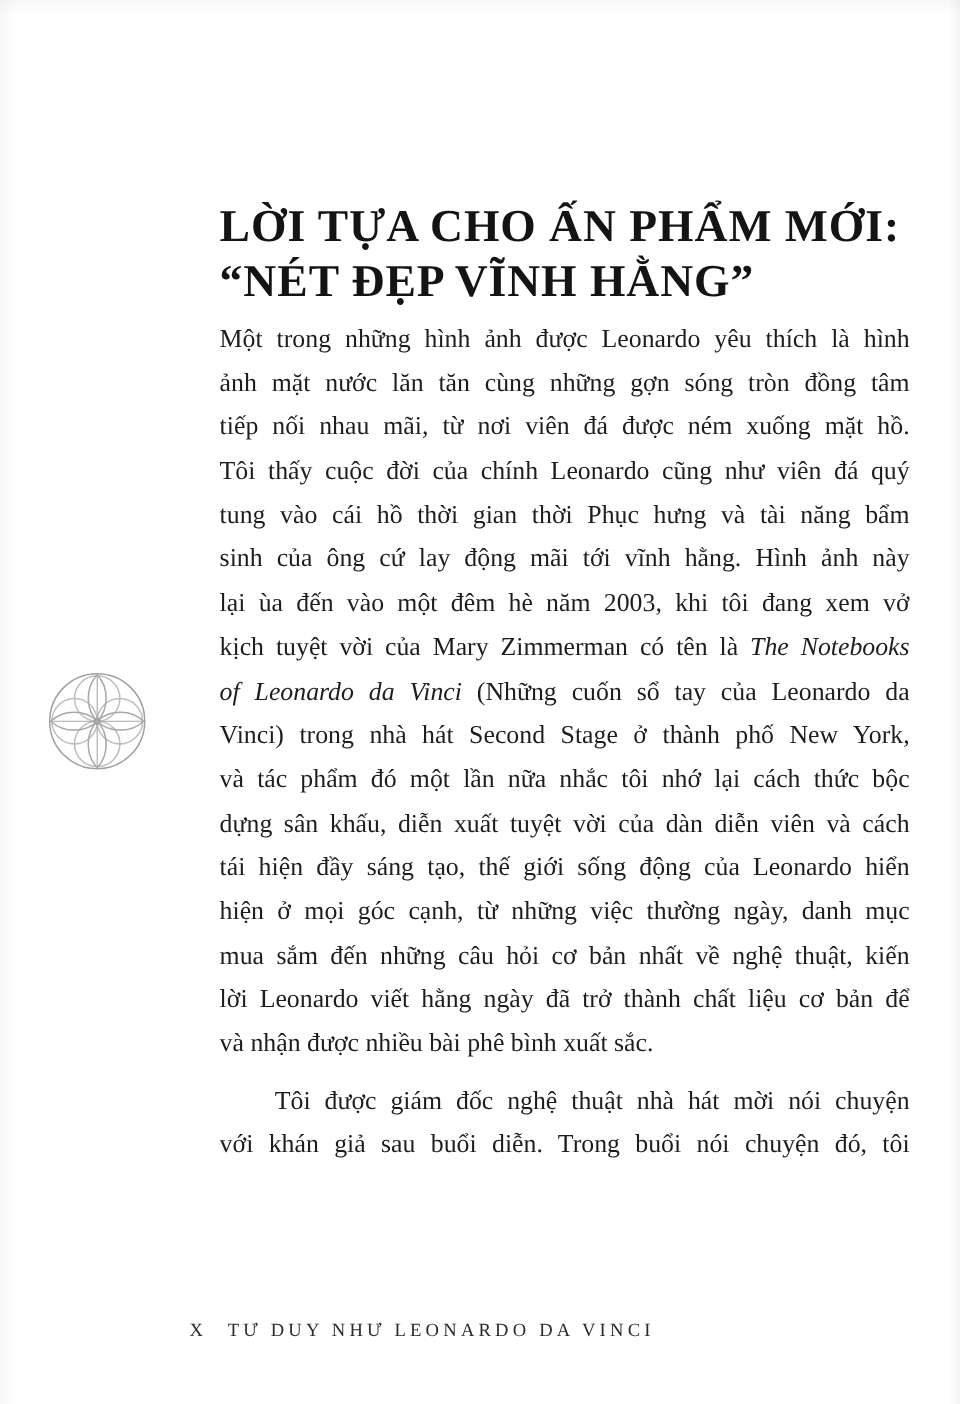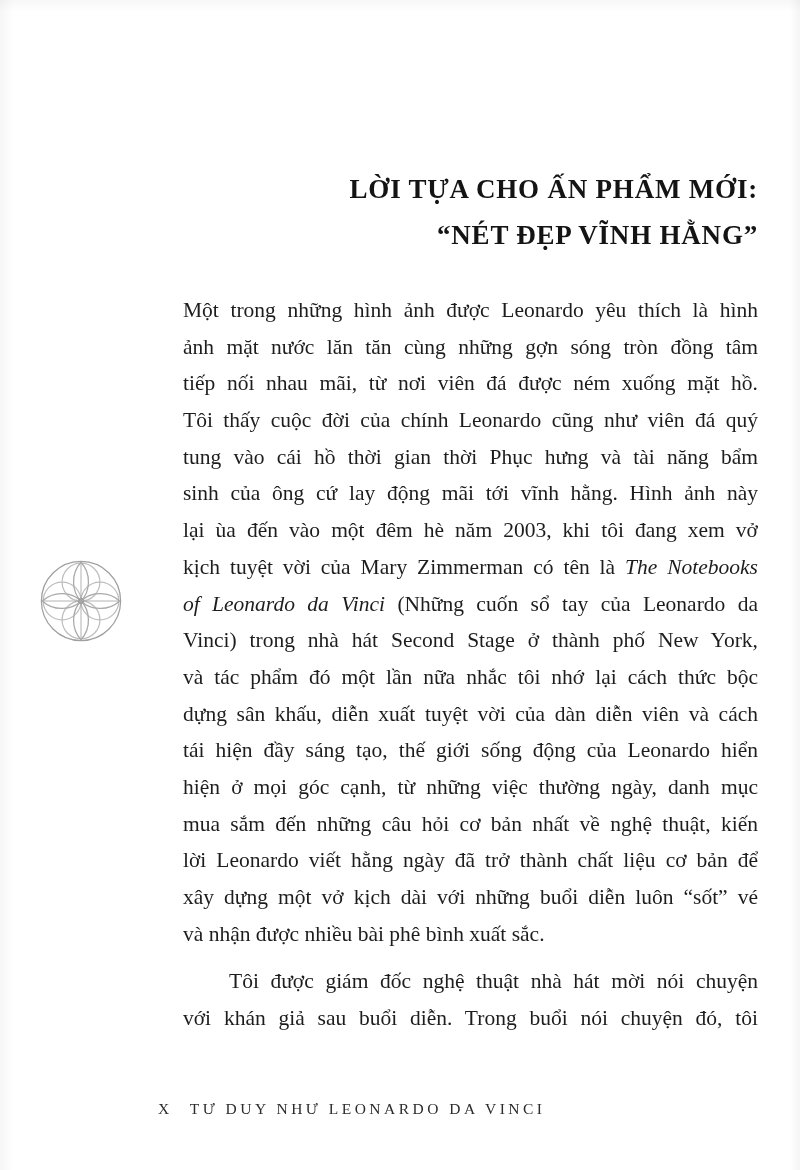--- a/index.html
+++ b/index.html
@@ -14,36 +14,36 @@
     position: absolute; inset: 0;
     background:
       linear-gradient(90deg, rgba(0,0,0,0.035) 0, rgba(0,0,0,0) 14px),
       linear-gradient(270deg, rgba(0,0,0,0.045) 0, rgba(0,0,0,0) 10px),
       linear-gradient(180deg, rgba(0,0,0,0.03) 0, rgba(0,0,0,0) 12px),
       #ffffff;
   }
   .chapter-title {
     position: absolute;
     left: 183px; width: 575px; top: 166px;
-    text-align: right;
+    text-align: left;
     font-weight: bold;
-    font-size: 27px;
+    font-size: 38px;
     line-height: 46px;
     letter-spacing: 0.8px;
     color: #141414;
   }
   .ornament {
     position: absolute;
     left: 36px; top: 556px;
     width: 90px; height: 90px;
     opacity: 0.85;
   }
   .body-text {
     position: absolute;
-    left: 183px; top: 292px; width: 575px;
+    left: 183px; top: 264px; width: 575px;
     font-size: 21.5px;
     color: #1d1d1d;
   }
   .para { margin: 0; }
   .para + .para { margin-top: 11px; }
   .line {
     height: 36.7px;
     line-height: 36.7px;
     text-align: justify;
     text-align-last: justify;
@@ -105,21 +105,20 @@
         <div class="line"><span>lại ùa đến vào một đêm hè năm 2003, khi tôi đang xem vở</span></div>
         <div class="line"><span>kịch tuyệt vời của Mary Zimmerman có tên là </span><span class="it">The Notebooks</span></div>
         <div class="line"><span class="it">of Leonardo da Vinci</span><span> (Những cuốn sổ tay của Leonardo da</span></div>
         <div class="line"><span>Vinci) trong nhà hát Second Stage ở thành phố New York,</span></div>
         <div class="line"><span>và tác phẩm đó một lần nữa nhắc tôi nhớ lại cách thức bộc</span></div>
         <div class="line"><span>dựng sân khấu, diễn xuất tuyệt vời của dàn diễn viên và cách</span></div>
         <div class="line"><span>tái hiện đầy sáng tạo, thế giới sống động của Leonardo hiển</span></div>
         <div class="line"><span>hiện ở mọi góc cạnh, từ những việc thường ngày, danh mục</span></div>
         <div class="line"><span>mua sắm đến những câu hỏi cơ bản nhất về nghệ thuật, kiến</span></div>
         <div class="line"><span>lời Leonardo viết hằng ngày đã trở thành chất liệu cơ bản để</span></div>
-        <div class="line"><span>xây dựng một vở kịch dài với những buổi diễn luôn “sốt” vé</span></div>
         <div class="line noj"><span>và nhận được nhiều bài phê bình xuất sắc.</span></div>
       </div>
       <div class="para">
         <div class="line indent"><span>Tôi được giám đốc nghệ thuật nhà hát mời nói chuyện</span></div>
         <div class="line"><span>với khán giả sau buổi diễn. Trong buổi nói chuyện đó, tôi</span></div>
       </div>
     </div>
 
   <div class="footer">
     <span>X</span>

